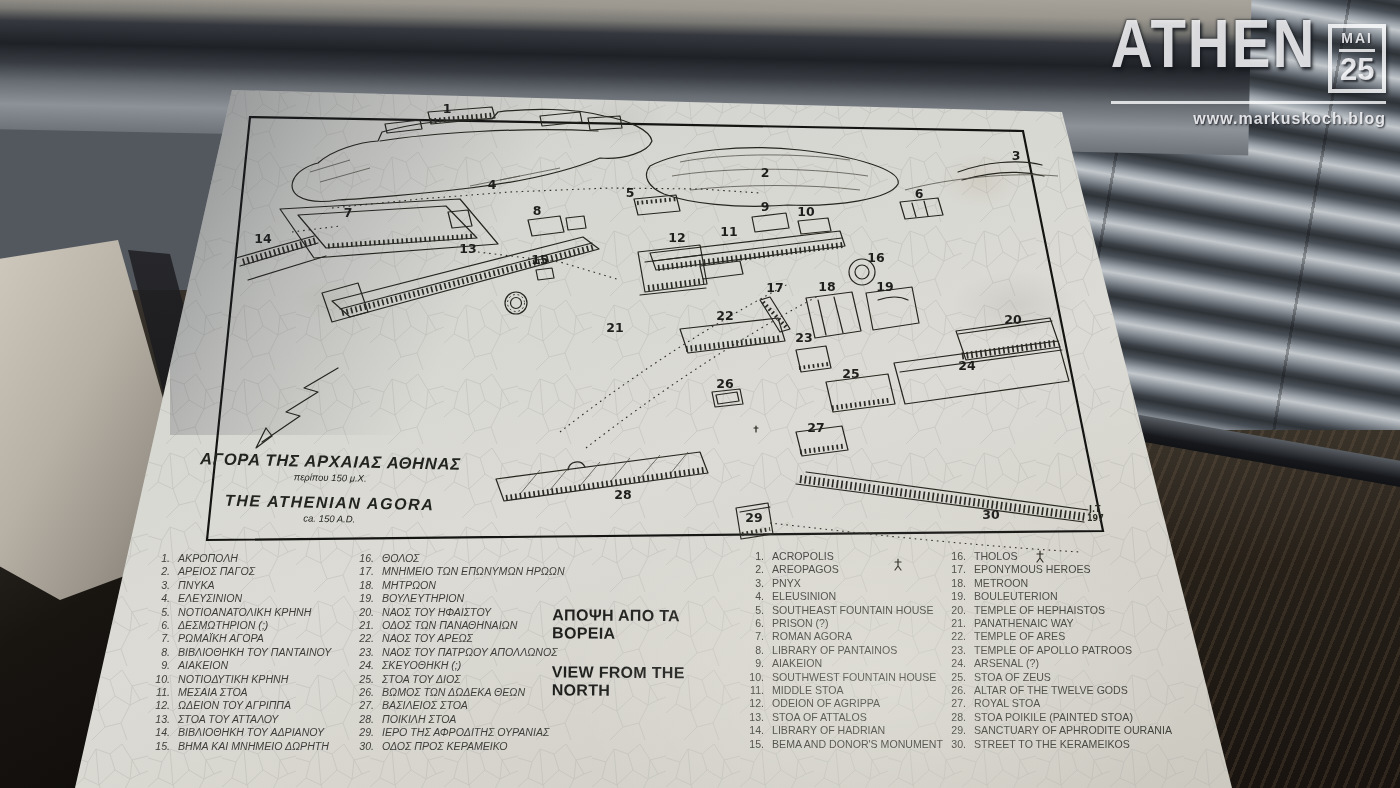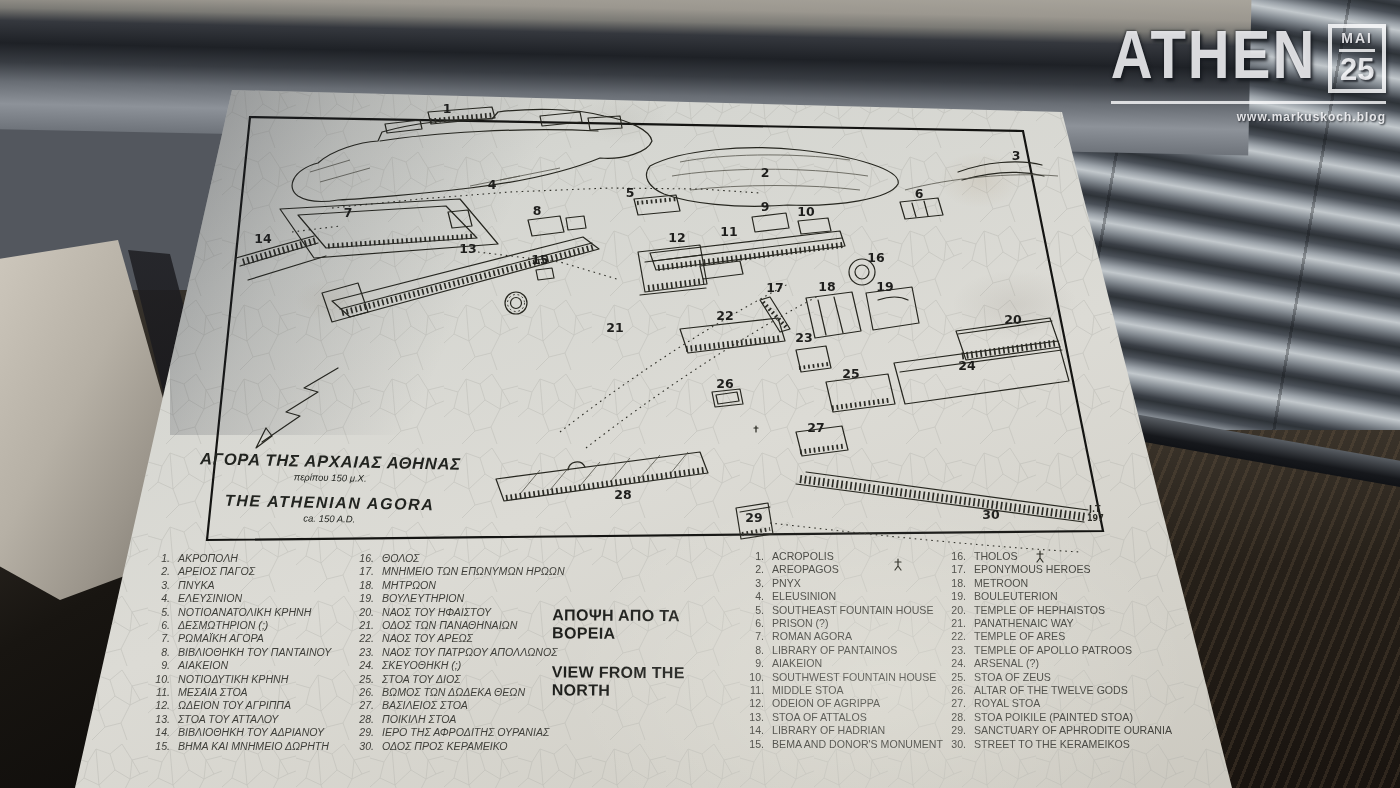--- a/index.html
+++ b/index.html
@@ -69,33 +69,33 @@
   .col.greek{font-style:italic;}
   .col .row{display:flex;}
   .col .num{display:inline-block;width:24px;text-align:right;margin-right:8px;flex:0 0 24px;}
   .caption{position:absolute;left:552px;top:607px;width:195px;color:#1f201d;
     font-weight:700;font-size:16px;letter-spacing:.3px;transform:rotate(.4deg);}
   .caption .cap1{margin-bottom:21px;}
 
   
   .wm{position:absolute;right:14px;top:24px;z-index:10;text-align:right;
     color:rgba(252,252,254,.85);font-weight:700;}
-  .wm-row{display:flex;align-items:center;justify-content:flex-end;gap:12px;
+  .wm-row{display:flex;align-items:flex-start;justify-content:flex-end;gap:12px;
     border-bottom:3px solid rgba(252,252,254,.8);padding-bottom:8px;}
   .wm-athen{font-size:58px;line-height:.82;letter-spacing:2px;transform:scaleY(1.18);
     transform-origin:bottom;
     text-shadow:2px 2px 3px rgba(22,25,31,.9),-1px -1px 2px rgba(22,25,31,.55);}
   .wm-box{border:4px solid rgba(252,252,254,.82);padding:2px 7px;text-align:center;
     box-shadow:2px 2px 3px rgba(22,25,31,.65);}
   .wm-box .mai{display:block;font-size:14px;letter-spacing:2px;
     border-bottom:3px solid rgba(252,252,254,.82);padding:0 2px 3px;
     text-shadow:1px 1px 2px rgba(22,25,31,.8);}
   .wm-box .d25{display:block;font-size:31px;line-height:1.05;padding-top:2px;
     text-shadow:2px 2px 2px rgba(22,25,31,.8);}
-  .wm-site{margin-top:6px;font-size:12px;letter-spacing:1px;
+  .wm-site{margin-top:6px;font-size:16px;letter-spacing:1px;
     text-shadow:1px 1px 2px rgba(22,25,31,.9);}
 </style>
 </head>
 <body>
 
 <div class="stage">
 
   <div class="metal-right"></div>
   <div class="metal-top"></div>
   <div class="ground-left"></div>

